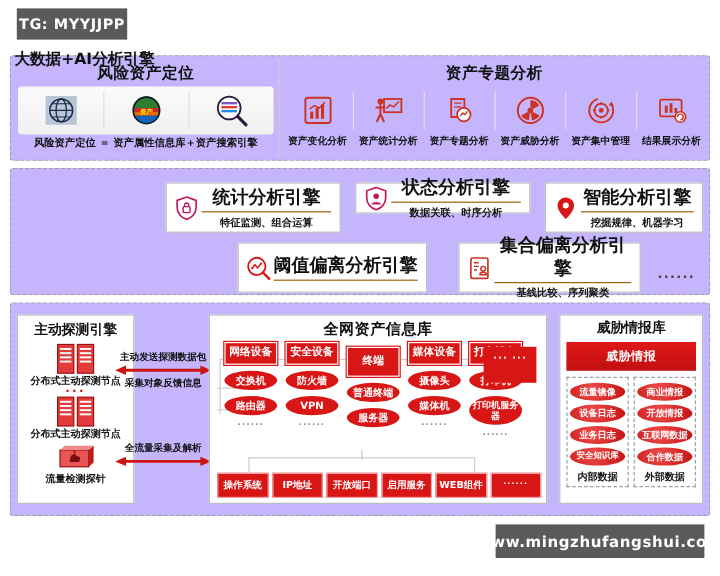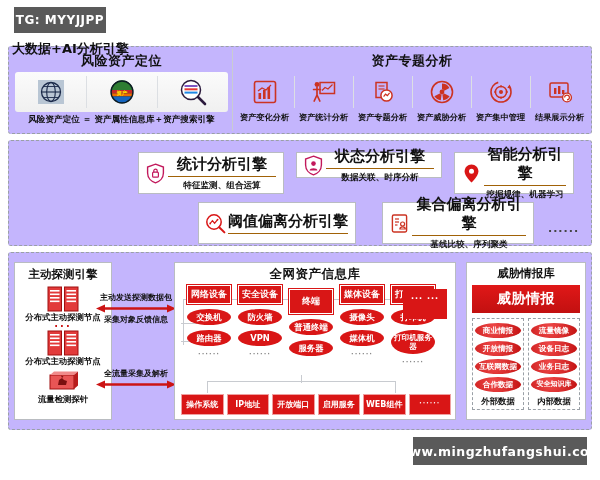--- a/index.html
+++ b/index.html
@@ -57,21 +57,21 @@
     display:flex; align-items:center; padding:3px 5px;
   }
   .ecard .eicon { width:22px; flex:0 0 22px; display:flex; align-items:center;
                   justify-content:center; }
   .ecard .etxt { flex:1; text-align:center; }
   .ecard .et1 { font-size:15px; font-weight:bold; color:#111;
                 border-bottom:1px solid #a16207; padding-bottom:2px; margin:0 2px; }
   .ecard .et2 { font-size:8.6px; font-weight:bold; color:#111; padding-top:3px; }
   #ec1 { left:138px; top:152px; width:146px; height:42px; }
   #ec2 { left:296px; top:152px; width:146px; height:26px; }
-  #ec3 { left:454px; top:152px; width:120px; height:42px; }
+  #ec3 { left:454px; top:152px; width:132px; height:42px; }
   #ec4 { left:198px; top:202px; width:158px; height:42px; }
   #ec5 { left:382px; top:202px; width:152px; height:42px; }
   #ec-dots { position:absolute; left:548px; top:222px; font-size:11px;
              font-weight:bold; color:#444; letter-spacing:1px; }
 
   
   #sect3 { left:8px; top:252px; width:584px; height:178px; }
 
   
   #probe {
@@ -126,21 +126,21 @@
 
   
   #intel {
     position:absolute; left:466px; top:262px; width:120px; height:158px;
     border:1px solid #b9bcc1; background:#fff;
   }
   #intel .ititle { text-align:center; font-size:11.5px; font-weight:bold;
                    color:#111; padding-top:3px; }
   #intel .ibar {
     margin:4px 5px 0; background:linear-gradient(#e01818,#c21010);
-    color:#fff; font-size:14px; font-weight:bold; text-align:center;
+    color:#fff; font-size:10px; font-weight:bold; text-align:center;
     padding:5px 0; letter-spacing:.5px;
   }
   .icolwrap { display:flex; gap:4px; padding:5px; }
   .icol { flex:1; border:1px dashed #9aa0a6; padding:4px 2px 2px; }
   .ipill {
     background:radial-gradient(circle at 40% 35%,#f04a4a,#c21010);
     color:#fff; font-size:7.6px; font-weight:bold; text-align:center;
     border-radius:50%/50%; padding:3px 0; margin-bottom:3px; line-height:9px;
   }
   .icol .ifoot { text-align:center; font-size:8.4px; font-weight:bold; color:#111;
@@ -470,27 +470,27 @@
     <div class="attr">WEB组件</div>
     <div class="attr" style="font-size:6.5px; letter-spacing:1px;">······</div>
   </div>
 </div>
 
 <div id="intel">
   <div class="ititle">威胁情报库</div>
   <div class="ibar">威胁情报</div>
   <div class="icolwrap">
     <div class="icol">
+      <div class="ipill">流量镜像</div>
+      <div class="ipill">设备日志</div>
+      <div class="ipill">业务日志</div>
+      <div class="ipill" style="font-size:7px;">安全知识库</div>
+      <div class="ifoot">内部数据</div>
+    </div>
+    <div class="icol">
       <div class="ipill">商业情报</div>
       <div class="ipill">开放情报</div>
       <div class="ipill">互联网数据</div>
       <div class="ipill">合作数据</div>
       <div class="ifoot">外部数据</div>
     </div>
-    <div class="icol">
-      <div class="ipill">流量镜像</div>
-      <div class="ipill">设备日志</div>
-      <div class="ipill">业务日志</div>
-      <div class="ipill" style="font-size:7px;">安全知识库</div>
-      <div class="ifoot">内部数据</div>
-    </div>
   </div>
 </div>
 
 </body></html>

